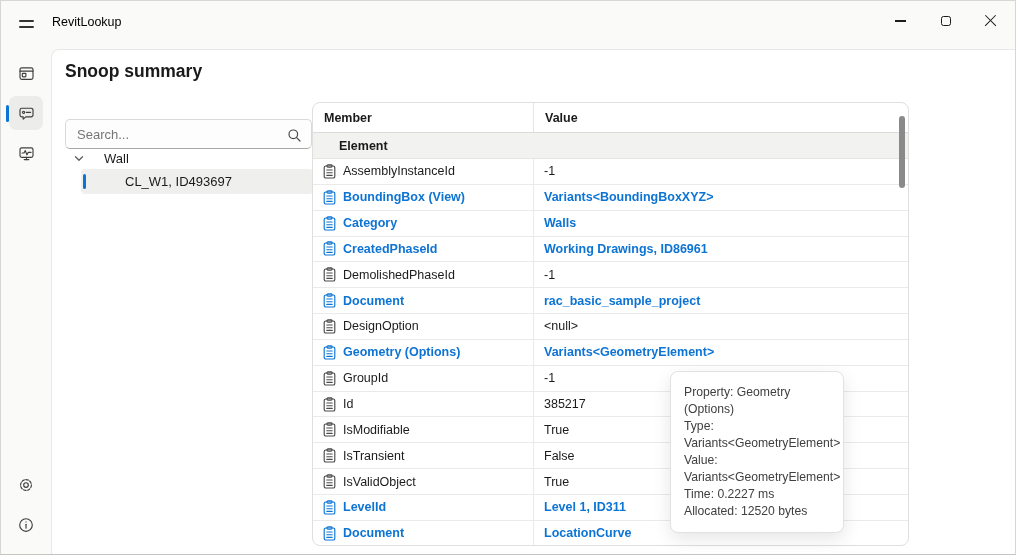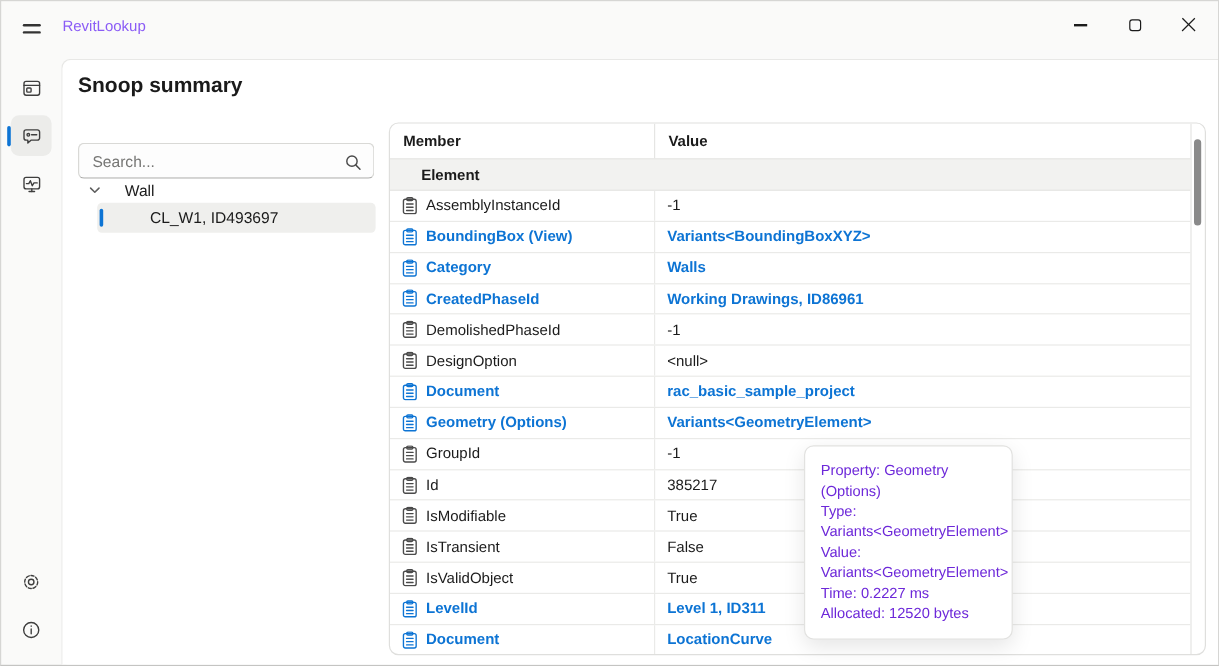--- a/index.html
+++ b/index.html
@@ -8,21 +8,21 @@
     position:relative;width:1016px;height:555px;overflow:hidden;
     background:#FAFAF9;
     border:1px solid #D6D6D4;border-bottom-color:#C4C4C2;
     font-family:"Liberation Sans",sans-serif;color:#1B1B1B;
   }
   
   .titlebar{position:absolute;left:0;top:0;right:0;height:48px;}
   .hamburger{position:absolute;left:11px;top:9px;width:28px;height:28px;border-radius:5px;
     display:flex;flex-direction:column;justify-content:center;align-items:center;gap:4px;cursor:pointer;}
   .hamburger span{display:block;width:15px;height:1.6px;background:#333;border-radius:1px;}
-  .app-title{position:absolute;left:51px;top:14px;font-size:12.5px;color:#8b5cf6;}
+  .app-title{position:absolute;left:51px;top:14px;font-size:12.5px;color:#000000;}
   .win-controls{position:absolute;right:2px;top:0;height:40px;display:flex;}
   .win-btn{width:45px;height:40px;display:flex;align-items:center;justify-content:center;cursor:pointer;}
   .glyph-min{width:11px;height:1.4px;background:#1B1B1B;}
   .glyph-max{width:10px;height:10px;border:1.3px solid #1B1B1B;border-radius:2.5px;}
   .glyph-close{position:relative;width:13px;height:13px;}
   .glyph-close i{position:absolute;left:-1px;top:5.7px;width:15px;height:1.3px;background:#1B1B1B;}
   .glyph-close i:first-child{transform:rotate(45deg);}
   .glyph-close i:last-child{transform:rotate(-45deg);}
   
   .sidebar{position:absolute;left:0;top:48px;width:50px;bottom:0;padding-top:7px;}
@@ -47,41 +47,41 @@
   
   .tree-root{position:absolute;left:13px;top:96px;width:247px;height:24px;display:flex;align-items:center;cursor:pointer;}
   .tree-chevron{margin-left:9px;display:flex;}
   .tree-chevron svg{stroke:#5E5E5E;fill:none;stroke-width:1.3;stroke-linecap:round;stroke-linejoin:round;}
   .tree-root-label{margin-left:20px;font-size:13px;}
   .tree-selected{position:absolute;left:29px;top:119px;width:232px;height:25px;background:#EFEFED;border-radius:4px;
     display:flex;align-items:center;cursor:pointer;}
   .tree-pill{position:absolute;left:2px;top:5px;width:3px;height:15px;border-radius:2px;background:var(--accent);}
   .tree-selected-label{margin-left:44px;font-size:13px;}
   
-  .grid{position:absolute;left:272px;top:52px;width:681px;height:444px;background:#fff;
+  .grid{position:absolute;left:260px;top:52px;width:597px;height:444px;background:#fff;
     border:1px solid #DFDFDD;border-radius:8px;overflow:hidden;}
   .grid-content{position:absolute;left:0;top:0;width:668px;bottom:0;border-right:1px solid #E5E5E3;}
   .grid-header{height:30px;display:flex;align-items:stretch;border-bottom:1px solid #DCDCDA;font-weight:700;font-size:12.5px;}
   .gh-cell{display:flex;align-items:center;padding-left:11px;}
   .gh-member{width:221px;border-right:1px solid #E5E5E3;}
   .gh-value{flex:1;}
   .group-row{height:26px;background:#F2F2F0;border-bottom:1px solid #E5E5E3;display:flex;align-items:center;
     padding-left:26px;font-weight:700;font-size:12.5px;cursor:pointer;}
   .grid-row{height:25.85px;display:flex;border-bottom:1px solid #EAEAE8;font-size:12.5px;cursor:pointer;}
   .cell{display:flex;align-items:center;overflow:hidden;white-space:nowrap;}
   .cell-member{width:221px;padding-left:10px;gap:7px;border-right:1px solid #EAEAE8;}
   .cell-value{flex:1;padding-left:10px;}
   .grid-row svg{flex:0 0 auto;stroke:#4A4A4A;fill:none;stroke-width:1.15;stroke-linecap:round;stroke-linejoin:round;}
   .grid-row.hl{color:var(--link);font-weight:700;}
   .grid-row.hl svg{stroke:var(--link);}
   .scroll-thumb{position:absolute;right:3px;top:13px;width:6px;height:72px;border-radius:3px;background:var(--thumb);cursor:pointer;}
   
   .tooltip{position:absolute;left:618px;top:321px;width:174px;background:#FFFFFF;border:1px solid #E2E2E0;
     border-radius:8px;box-shadow:0 6px 18px rgba(0,0,0,.10);padding:12px 13px;font-size:12.2px;line-height:17px;
-    color:#6d28d9;z-index:20;}
+    color:#404040;z-index:20;}
 </style>
 </head>
 <body>
 
 <div class="window">
 
   <div class="titlebar">
     <div class="hamburger">
       <span></span>
       <span></span>
@@ -246,48 +246,48 @@
     <line x1="3.8" y1="6" x2="9.2" y2="6"></line>
     <line x1="3.8" y1="8.7" x2="9.2" y2="8.7"></line>
     <line x1="3.8" y1="11.4" x2="9.2" y2="11.4"></line>
   </svg>
                 <span>DemolishedPhaseId</span>
               </div>
               <div class="cell cell-value">
                 <span>-1</span>
               </div>
             </div>
+            <div class="grid-row hl">
+              <div class="cell cell-member">
+                <svg width="13" height="15" viewBox="0 0 13 15">
+    <rect x="1.2" y="2" width="10.6" height="12" rx="1.6"></rect>
+    <rect x="4" y="0.8" width="5" height="2.4" rx="0.9"></rect>
+    <line x1="3.8" y1="6" x2="9.2" y2="6"></line>
+    <line x1="3.8" y1="8.7" x2="9.2" y2="8.7"></line>
+    <line x1="3.8" y1="11.4" x2="9.2" y2="11.4"></line>
+  </svg>
+                <span>Document</span>
+              </div>
+              <div class="cell cell-value">
+                <span>rac_basic_sample_project</span>
+              </div>
+            </div>
             <div class="grid-row">
               <div class="cell cell-member">
                 <svg width="13" height="15" viewBox="0 0 13 15">
     <rect x="1.2" y="2" width="10.6" height="12" rx="1.6"></rect>
     <rect x="4" y="0.8" width="5" height="2.4" rx="0.9"></rect>
     <line x1="3.8" y1="6" x2="9.2" y2="6"></line>
     <line x1="3.8" y1="8.7" x2="9.2" y2="8.7"></line>
     <line x1="3.8" y1="11.4" x2="9.2" y2="11.4"></line>
   </svg>
                 <span>DesignOption</span>
               </div>
               <div class="cell cell-value">
                 <span>&lt;null&gt;</span>
-              </div>
-            </div>
-            <div class="grid-row hl">
-              <div class="cell cell-member">
-                <svg width="13" height="15" viewBox="0 0 13 15">
-    <rect x="1.2" y="2" width="10.6" height="12" rx="1.6"></rect>
-    <rect x="4" y="0.8" width="5" height="2.4" rx="0.9"></rect>
-    <line x1="3.8" y1="6" x2="9.2" y2="6"></line>
-    <line x1="3.8" y1="8.7" x2="9.2" y2="8.7"></line>
-    <line x1="3.8" y1="11.4" x2="9.2" y2="11.4"></line>
-  </svg>
-                <span>Document</span>
-              </div>
-              <div class="cell cell-value">
-                <span>rac_basic_sample_project</span>
               </div>
             </div>
             <div class="grid-row hl">
               <div class="cell cell-member">
                 <svg width="13" height="15" viewBox="0 0 13 15">
     <rect x="1.2" y="2" width="10.6" height="12" rx="1.6"></rect>
     <rect x="4" y="0.8" width="5" height="2.4" rx="0.9"></rect>
     <line x1="3.8" y1="6" x2="9.2" y2="6"></line>
     <line x1="3.8" y1="8.7" x2="9.2" y2="8.7"></line>
     <line x1="3.8" y1="11.4" x2="9.2" y2="11.4"></line>

